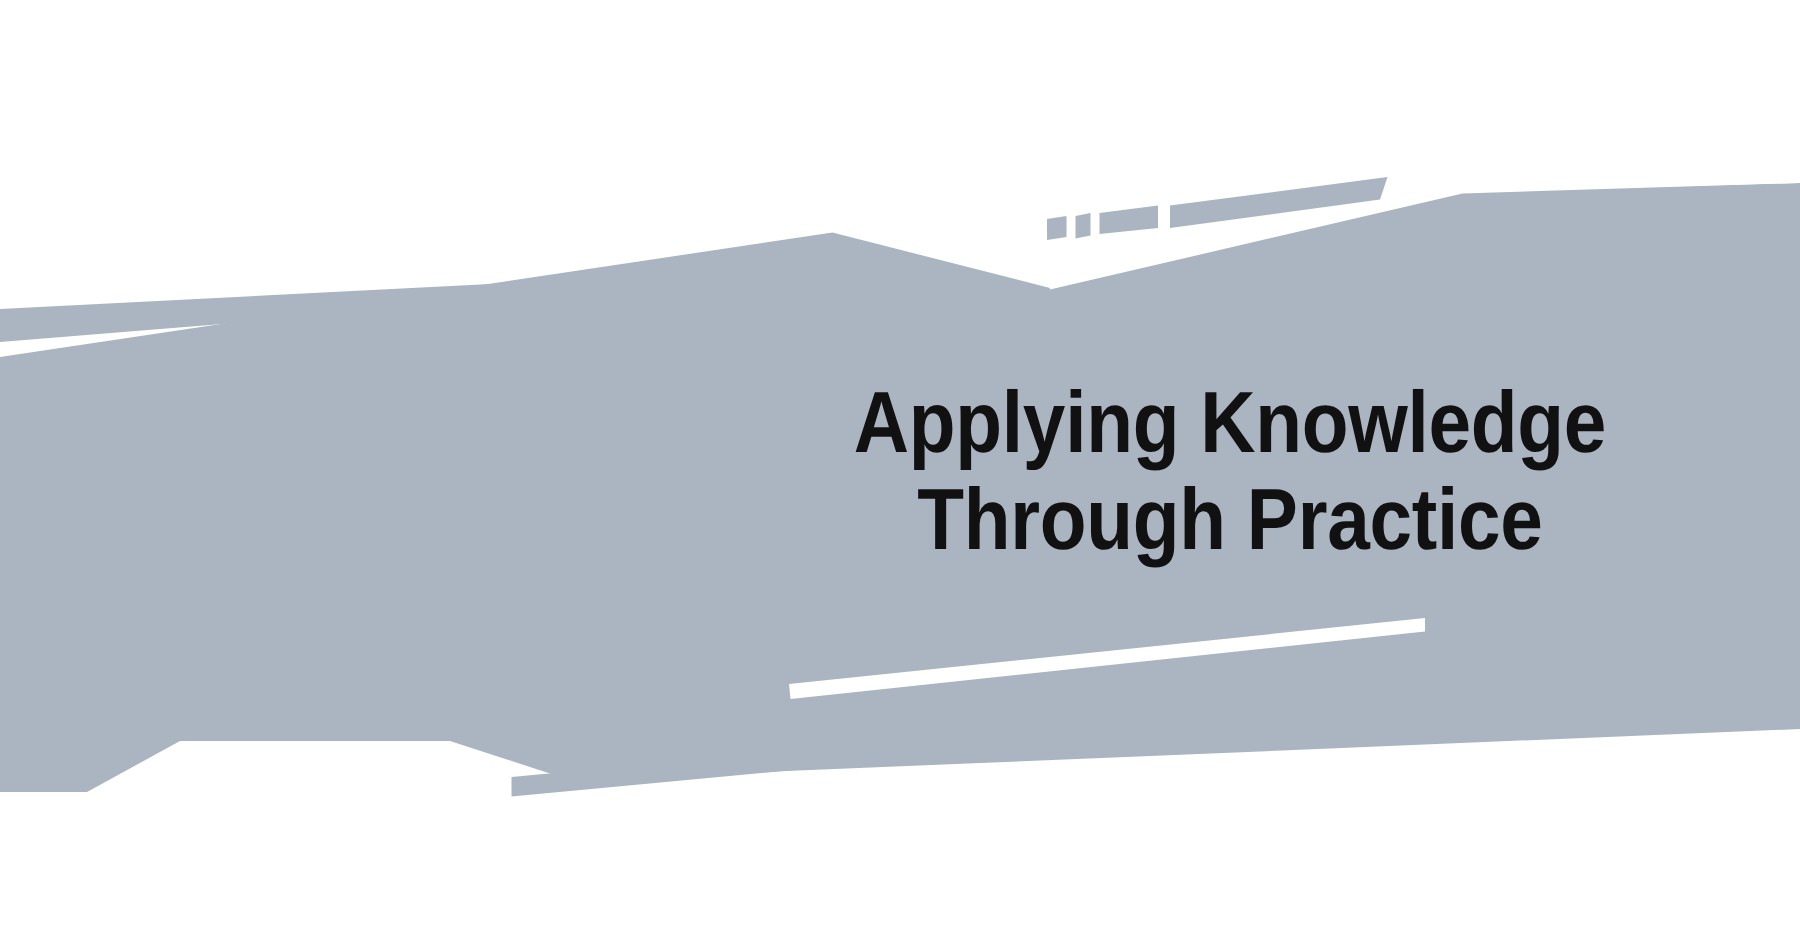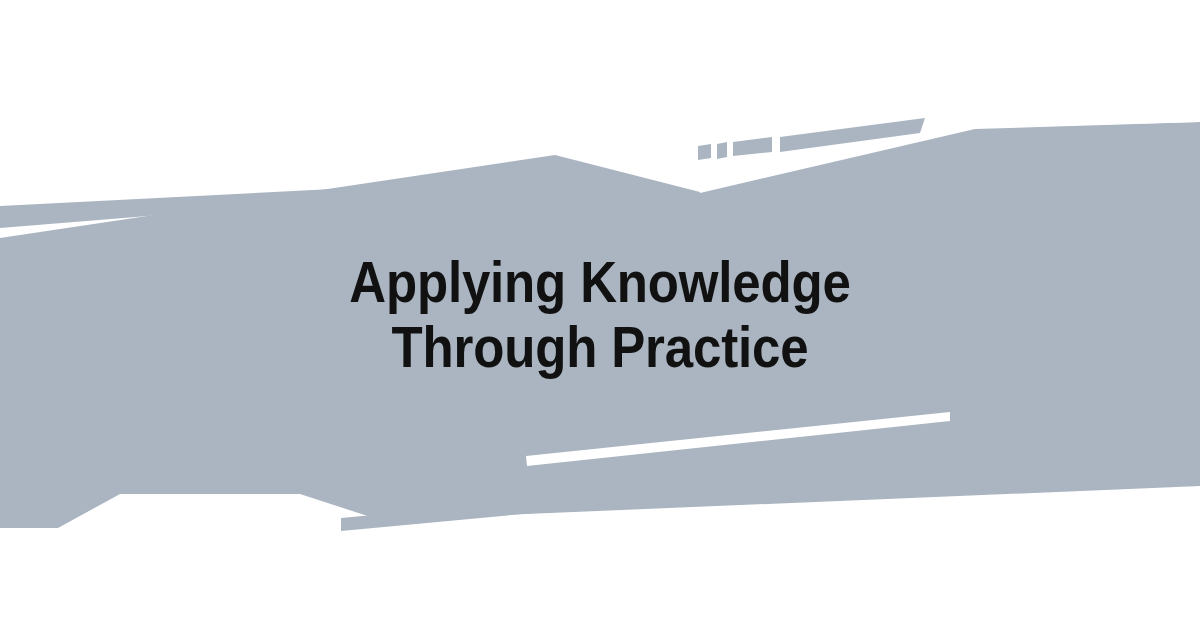--- a/index.html
+++ b/index.html
@@ -26,21 +26,21 @@
     display: block;
   }
   #title-layer {
     position: absolute;
     left: 0;
     top: 0;
     width: 1200px;
     height: 630px;
     display: flex;
     align-items: center;
-    justify-content: center;
+    justify-content: flex-end;
     pointer-events: none;
   }
   #banner-title {
     width: 760px;
     margin: 0;
     padding: 0;
     text-align: center;
     color: #111111;
     font-family: "Liberation Sans Narrow", "Liberation Sans", "DejaVu Sans", sans-serif;
     font-weight: 700;

